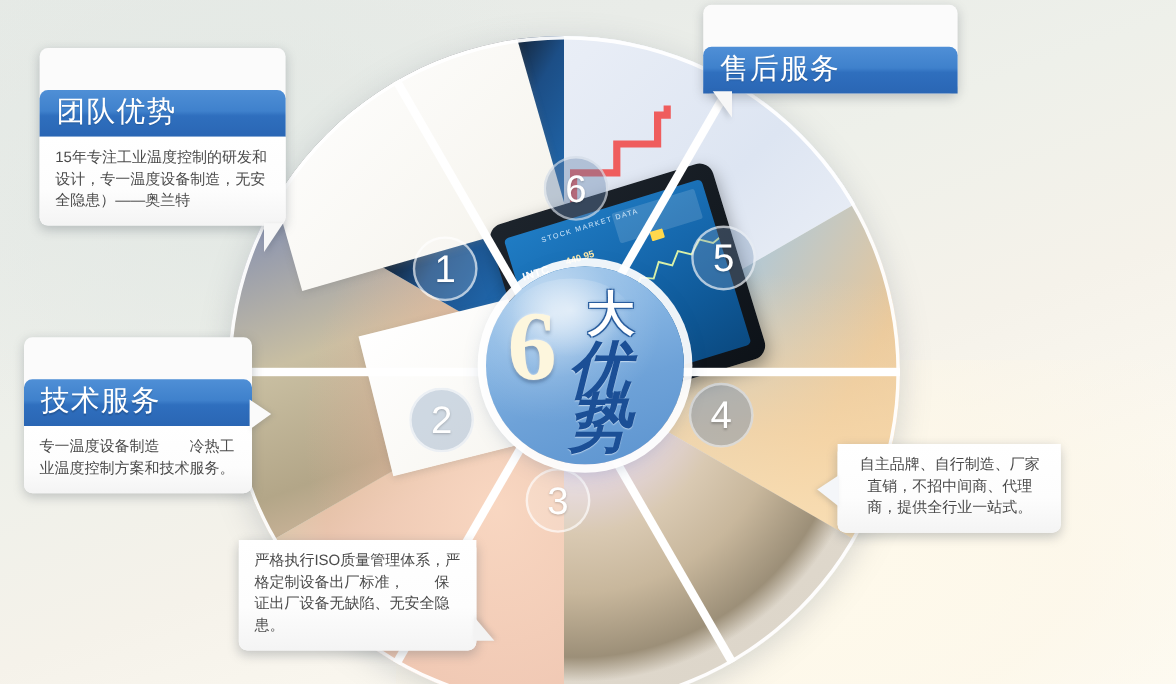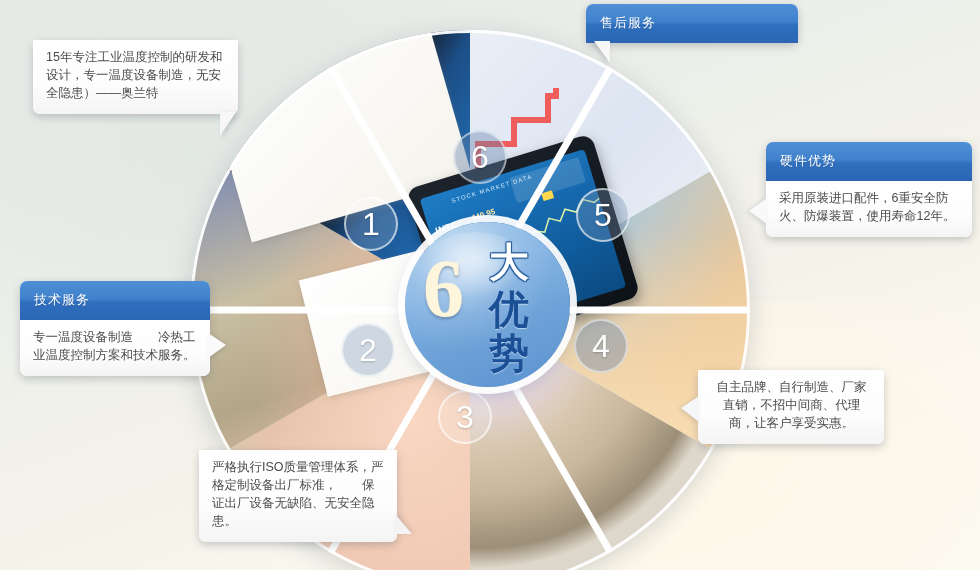--- a/index.html
+++ b/index.html
@@ -140,46 +140,48 @@
     color:#fdf6dd;
     text-shadow:0 2px 3px rgba(40,70,110,.45), 0 0 2px rgba(255,255,255,.9);
   }
   #hub .da{
     position:absolute; left:84px; top:20px;
     font-size:40px; line-height:40px; font-weight:bold;
     color:#ffffff;
     text-shadow:0 0 3px #2a5e9e, 1px 1px 0 #2a5e9e, -1px 1px 0 #2a5e9e, 1px -1px 0 #2a5e9e, -1px -1px 0 #2a5e9e;
   }
   #hub .ys{
-    position:absolute; left:84px; top:66px;
-    font-size:40px; line-height:44px; font-weight:bold;
+    position:absolute; left:68px; top:66px;
+    font-size:52px; line-height:44px; font-weight:bold;
+    font-style:italic;
     font-family:"Liberation Serif","DejaVu Serif",serif;
     color:#1b4f96;
     text-shadow:0 1px 1px rgba(255,255,255,.55);
     letter-spacing:1px;
   }
 
   
   .card{
     position:absolute;
     background:#fbfbfb;
     border-radius:7px;
     box-shadow:0 3px 9px rgba(90,100,110,.33);
     overflow:visible;
   }
   .card .hdr{
     border-radius:7px 7px 0 0;
     background:linear-gradient(to bottom,#4f8fd6 0%,#3f81cc 45%,#2f6fbe 55%,#2a66b4 100%);
     color:#ffffff;
-    font-size:13px;
+    font-size:24px;
     line-height:20px;
     padding:9px 12px 10px 14px;
     letter-spacing:1px;
     text-shadow:0 1px 1px rgba(0,0,0,.18);
     font-weight:normal;
+    margin-top:35px;
   }
   .card .bdy{
     padding:8px 12px 12px 13px;
     font-size:12.5px;
     line-height:18px;
     color:#4b4b4b;
     background:linear-gradient(to bottom,#ffffff 0%,#fdfdfd 60%,#f4f4f4 100%);
     border-radius:0 0 7px 7px;
   }
   .card .bdy.c{ text-align:center; }
@@ -333,37 +335,33 @@
   <div class="num dark" id="num6">6</div>
 
   <div id="hub">
     <div class="gloss"></div>
     <div class="six">6</div>
     <div class="da">大</div>
     <div class="ys">优势</div>
   </div>
 
   <div class="card" id="card-team">
+    <div class="hdr">团队优势</div>
     <div class="bdy">15年专注工业温度控制的研发和设计，专一温度设备制造，无安全隐患）——奥兰特</div>
     <div class="tail"></div>
   </div>
 
   <div class="card" id="card-after">
     <div class="hdr">售后服务</div>
     <div class="tail"></div>
   </div>
 
-  <div class="card" id="card-hw">
-    <div class="hdr">硬件优势</div>
-    <div class="bdy">采用原装进口配件，6重安全防火、防爆装置，使用寿命12年。</div>
-    <div class="tail"></div>
-  </div>
 
   <div class="card" id="card-sw">
-    <div class="bdy c">自主品牌、自行制造、厂家直销，不招中间商、代理商，让客户享受实惠。</div>
+    <div class="bdy c">自主品牌、自行制造、厂家直销，不招中间商、代理商，提供全行业一站式。</div>
     <div class="tail"></div>
   </div>
 
   <div class="card" id="card-tech">
     <div class="hdr">技术服务</div>
     <div class="bdy">专一温度设备制造　　冷热工业温度控制方案和技术服务。</div>
     <div class="tail"></div>
   </div>
 
   <div class="card" id="card-qa">

